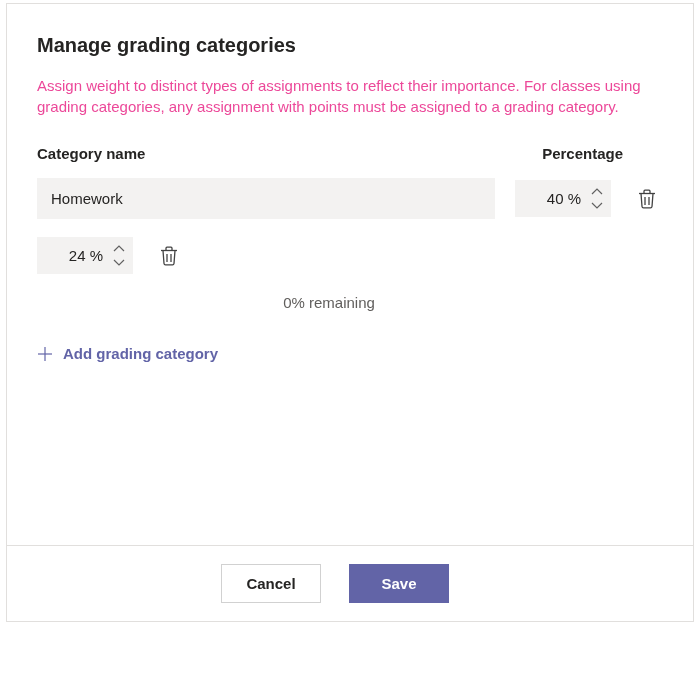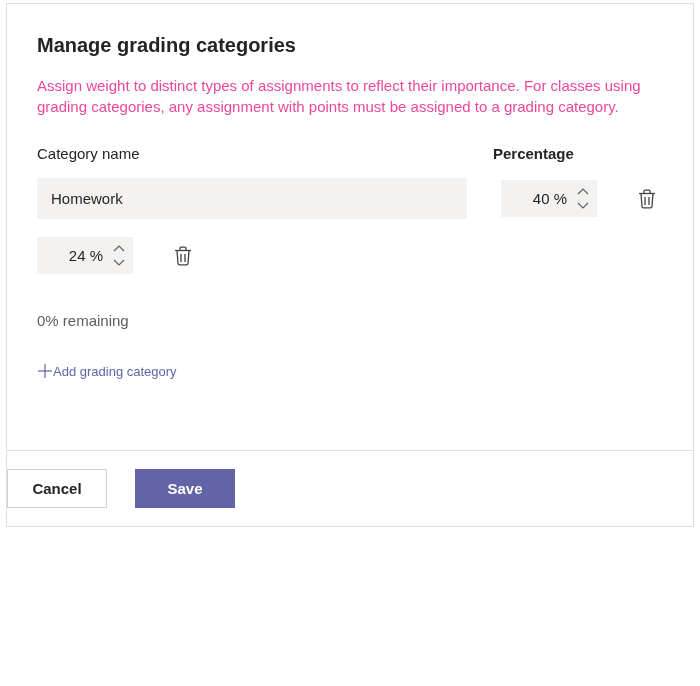--- a/index.html
+++ b/index.html
@@ -11,21 +11,21 @@
       font-family: 'Segoe UI', -apple-system, BlinkMacSystemFont, sans-serif;
       background: #fff;
       color: #252423;
       width: 700px;
       height: 686px;
       position: relative;
     }
     .dialog {
       border: 1px solid #e1dfdd;
       width: 688px;
-      height: 524px;
+      height: 619px;
       margin: 3px 6px;
       padding: 30px 30px 0 30px;
       display: flex;
       flex-direction: column;
     }
     .dialog-title {
       font-size: 20px;
       font-weight: 700;
       margin-bottom: 18px;
       color: #252423;
@@ -35,37 +35,37 @@
       line-height: 1.4;
       color: #ec4899;
       margin-bottom: 28px;
     }
     .headers {
       display: flex;
       margin-bottom: 16px;
     }
     .header-name {
       font-size: 15px;
-      font-weight: 400;
+      font-weight: 700;
       flex: 1;
     }
     .header-percent {
       font-size: 15px;
       font-weight: 700;
       width: 130px;
-      text-align: left;
+      text-align: right;
     }
     .header-spacer {
       width: 40px;
     }
     .category-row {
       display: flex;
       align-items: center;
       margin-bottom: 18px;
-      gap: 34px;
+      gap: 20px;
     }
     .category-input {
       flex: 1;
       background: #f3f2f1;
       border: none;
       padding: 12px 14px;
       font-size: 15px;
       color: #252423;
       font-family: inherit;
       outline: none;
@@ -108,48 +108,50 @@
       align-items: center;
       justify-content: center;
       cursor: pointer;
     }
     .delete-btn svg {
       width: 18px;
       height: 20px;
     }
     .remaining-row {
       display: flex;
-      justify-content: flex-start;
-      margin-top: 20px;
+      justify-content: center;
+      margin-top: 2px;
       margin-bottom: 34px;
       padding-right: 42px;
     }
     .remaining-text {
       font-size: 15px;
       color: #605e5c;
     }
     .add-category {
       display: flex;
       align-items: center;
+      gap: 10px;
       cursor: pointer;
       color: #6264a7;
-      font-size: 13px;
+      font-size: 15px;
+      font-weight: bold;
     }
     .add-category svg {
       width: 16px;
       height: 16px;
     }
     .flex-spacer {
       flex: 1;
     }
     .footer {
       border-top: 1px solid #e1dfdd;
       padding: 18px 0;
       display: flex;
-      justify-content: flex-start;
+      justify-content: center;
       gap: 28px;
       margin: 0 -30px;
       padding-right: 30px;
     }
     .btn {
       min-width: 100px;
       padding: 10px 20px;
       font-size: 15px;
       font-family: inherit;
       border: none;

